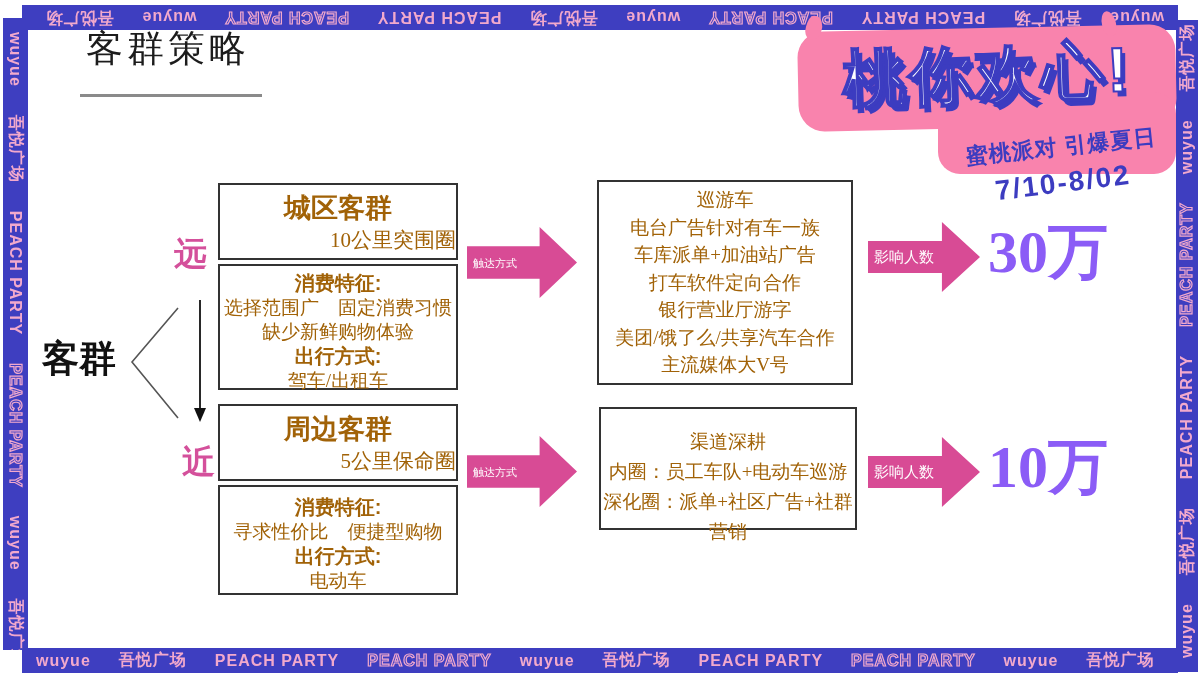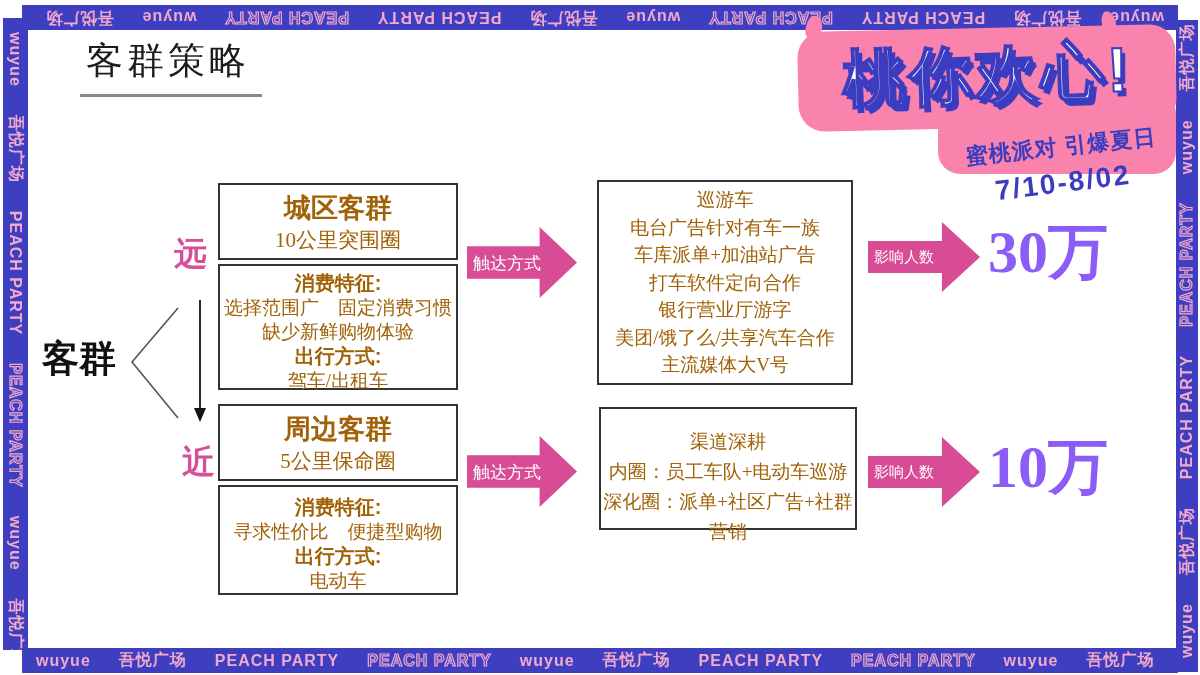--- a/index.html
+++ b/index.html
@@ -17,21 +17,21 @@
   .frame-row{display:flex;align-items:center;height:100%;white-space:nowrap;}
   .frame-row.flip{transform:rotate(180deg);width:100%;}
   .frame-row.vert-down{position:absolute;top:0;left:0;width:632px;height:25px;
     transform-origin:0 0;transform:rotate(90deg) translateY(-25px);}
   .frame-row.vert-up{position:absolute;top:0;left:0;width:652px;height:22px;
     transform-origin:0 0;transform:rotate(-90deg) translateX(-652px);}
   .bw{margin:0 14px;font-size:16px;font-weight:bold;letter-spacing:1px;}
   .bw-solid{color:#f2a9cc;}
   .bw-outline{color:transparent;-webkit-text-stroke:1.2px #f2a9cc;}
   
-  .slide-title{position:absolute;left:86px;top:36px;font-family:"Liberation Serif","DejaVu Serif",serif;
+  .slide-title{position:absolute;left:86px;top:24px;font-family:"Liberation Serif","DejaVu Serif",serif;
     font-size:37px;color:#1c1c1c;letter-spacing:4px;z-index:2;}
   .title-underline{position:absolute;left:80px;top:94px;width:182px;height:3px;background:#8a8a8a;z-index:2;}
   
   .blob{position:absolute;background:#f983ad;z-index:2;}
   .blob-1{left:798px;top:28px;width:378px;height:100px;border-radius:26px;transform:rotate(-1.2deg);}
   .blob-2{left:938px;top:92px;width:238px;height:82px;border-radius:22px;}
   .spark{position:absolute;background:#f983ad;z-index:2;}
   .spark-1{left:806px;top:16px;width:16px;height:24px;border-radius:40% 60% 50% 50%;transform:rotate(18deg);}
   .spark-2{left:1102px;top:11px;width:14px;height:26px;border-radius:50%;transform:rotate(-14deg);}
   .logo-main{position:absolute;left:796px;top:32px;width:382px;text-align:center;z-index:3;
@@ -52,34 +52,34 @@
   .box{position:absolute;background:#fff;border:2px solid #333;box-sizing:border-box;
     text-align:center;color:#a16207;z-index:2;
     font-family:"Liberation Serif","DejaVu Serif",serif;}
   .box-a{left:218px;top:183px;width:240px;height:77px;padding-top:5px;}
   .box-b{left:218px;top:264px;width:240px;height:126px;padding-top:5px;}
   .box-c{left:218px;top:404px;width:240px;height:77px;padding-top:5px;}
   .box-d{left:218px;top:485px;width:240px;height:110px;padding-top:8px;}
   .box-e{left:597px;top:180px;width:256px;height:205px;padding-top:4px;}
   .box-f{left:599px;top:407px;width:258px;height:123px;padding-top:18px;font-family:Liberation Serif, serif;}
   .g-title{font-family:"Liberation Sans",sans-serif;font-size:27px;font-weight:bold;line-height:36px;}
-  .g-sub{font-size:21px;line-height:28px;}
+  .g-sub{font-size:21px;line-height:28px;text-align:right;}
   .t-h{font-family:"Liberation Sans",sans-serif;font-size:20px;font-weight:bold;line-height:25px;}
   .t-l{font-size:19px;line-height:24px;}
   .ch-l{font-size:19px;line-height:27.5px;}
   .box-f .ch-l{line-height:30px;}
   
   .p-arrow{position:absolute;background:#d84b95;z-index:2;color:#fff;
     clip-path:polygon(0 27%,66% 27%,66% 0,100% 50%,66% 100%,66% 73%,0 73%);}
   .p-arrow span{position:absolute;left:6px;top:50%;transform:translateY(-50%);white-space:nowrap;}
   .reach-1{left:467px;top:227px;width:110px;height:71px;}
   .reach-2{left:467px;top:436px;width:110px;height:71px;}
   .impact-1{left:868px;top:222px;width:112px;height:70px;}
   .impact-2{left:868px;top:437px;width:112px;height:70px;}
-  .reach-1 span,.reach-2 span{font-size:17px;}
+  .reach-1 span,.reach-2 span{font-size:11px;}
   .impact-1 span,.impact-2 span{font-size:15px;}
   
   .impact-num{position:absolute;font-family:"Liberation Serif","DejaVu Serif",serif;
     font-size:60px;font-weight:bold;color:#8b5cf6;line-height:1;z-index:2;}
   .impact-num-1{left:988px;top:222px;}
   .impact-num-2{left:988px;top:437px;}
 </style>
 </head>
 <body>
 

